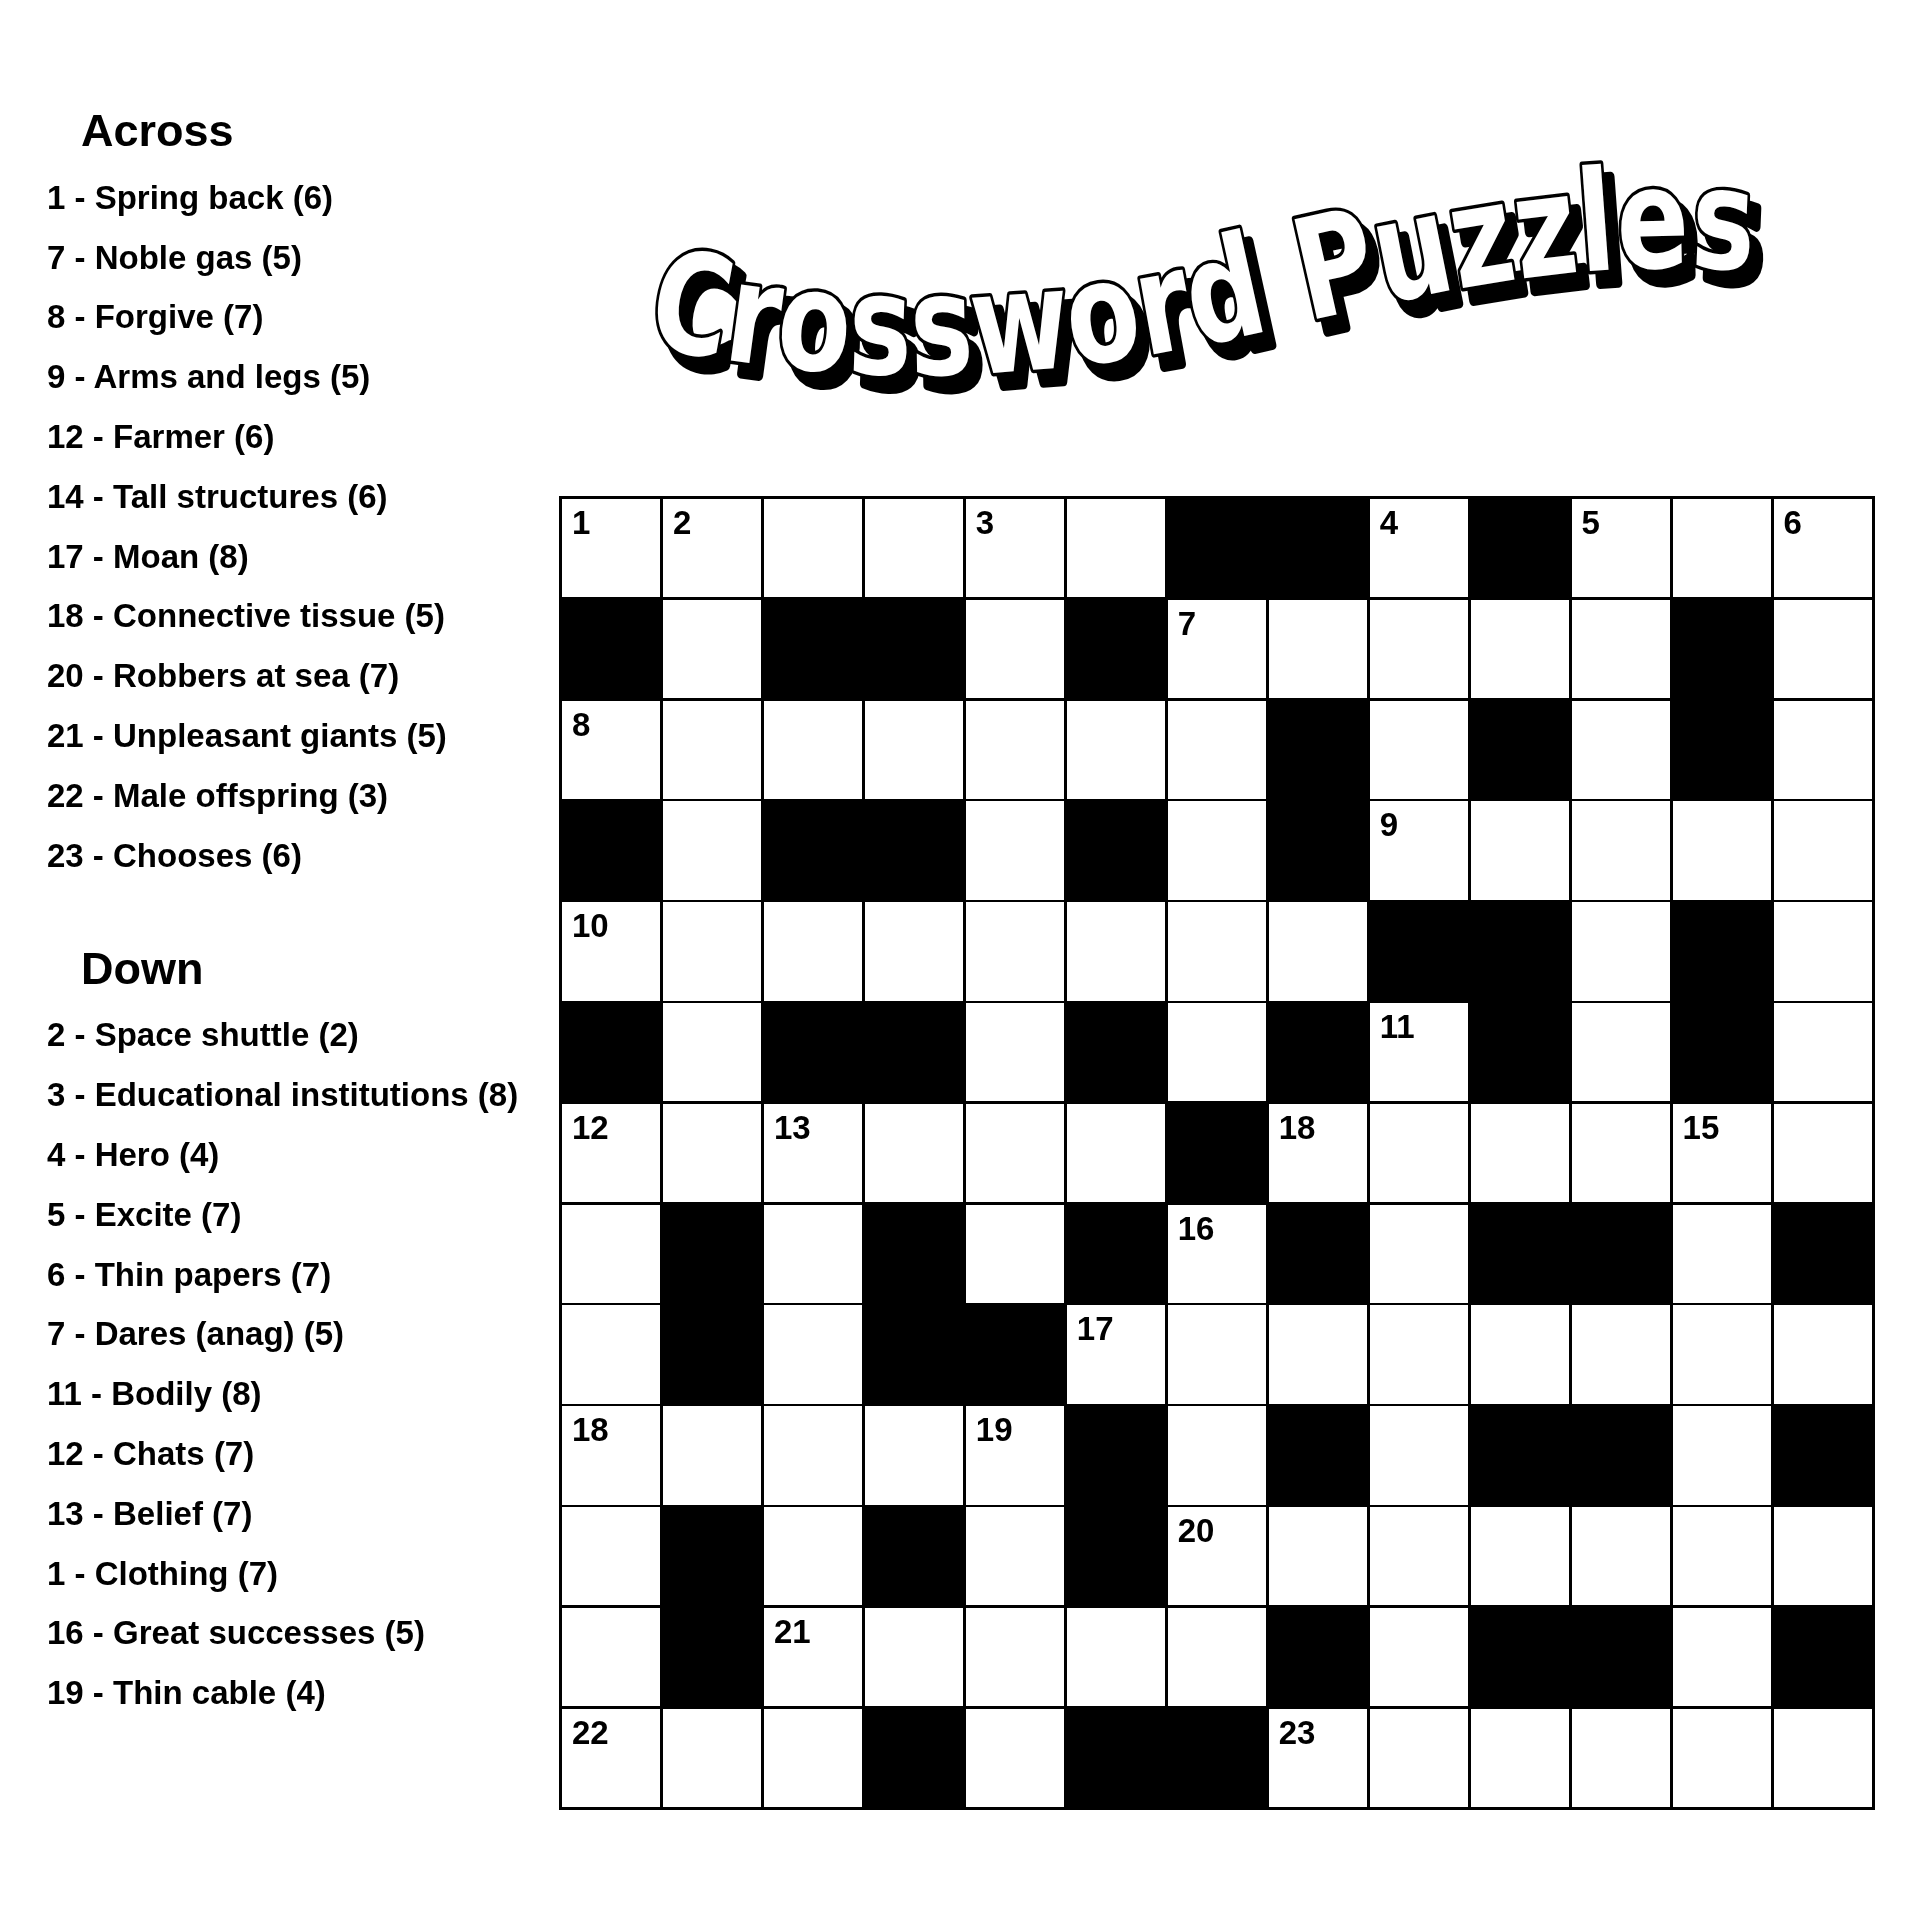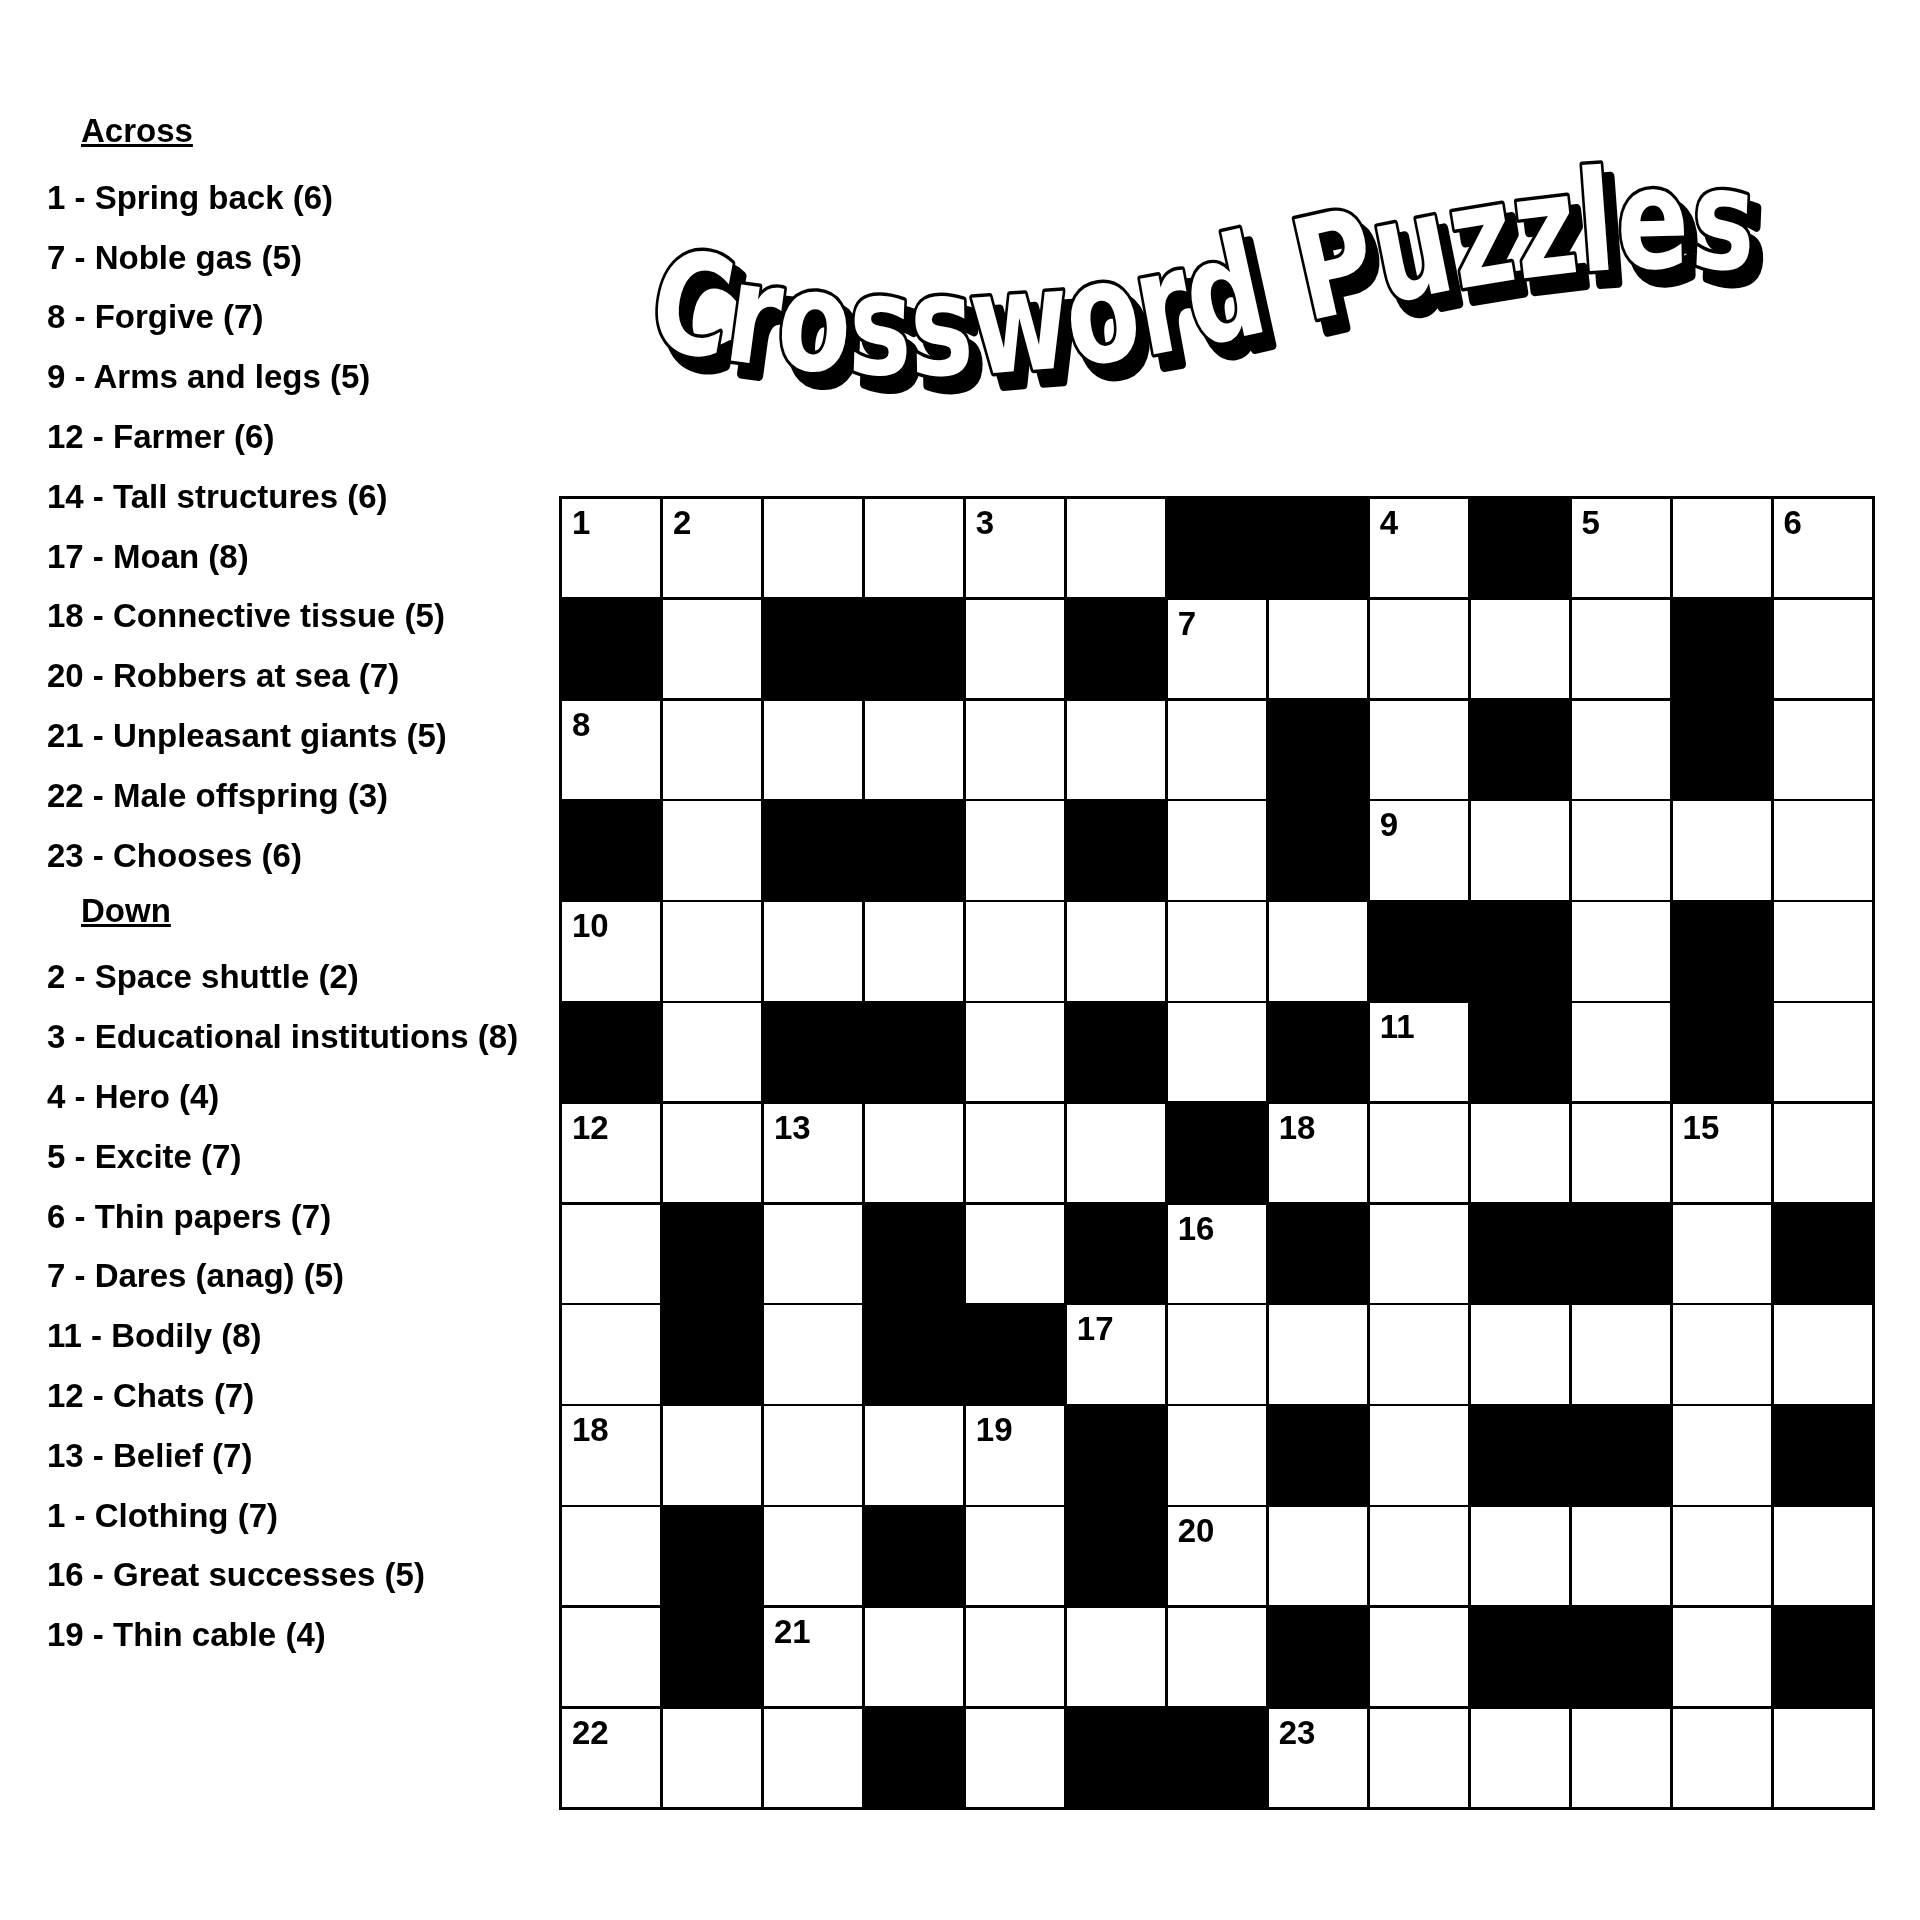--- a/index.html
+++ b/index.html
@@ -17,27 +17,27 @@
   }
 
   
   .clues-panel {
     position: absolute;
     left: 47px;
     top: 106px;
     width: 500px;
   }
   .clue-heading {
-    font-size: 33px;
+    font-size: 45px;
     line-height: 50px;
     font-weight: bold;
     margin: 0 0 12px 34px;
-    text-decoration: underline;
   }
   .clue-heading.down-heading {
+    margin-top: 58px;
   }
   ul.clue-list {
     list-style: none;
     margin: 0;
     padding: 0;
     font-size: 33px;
   }
   ul.clue-list li {
     height: 59.8px;
     display: flex;

